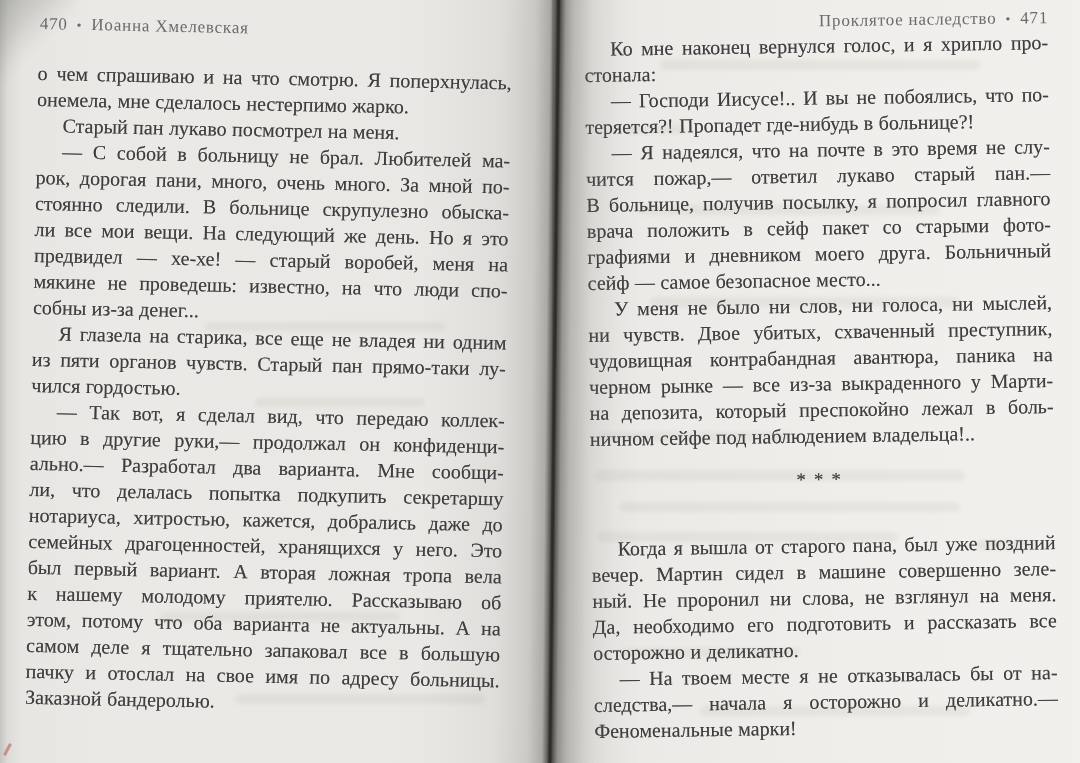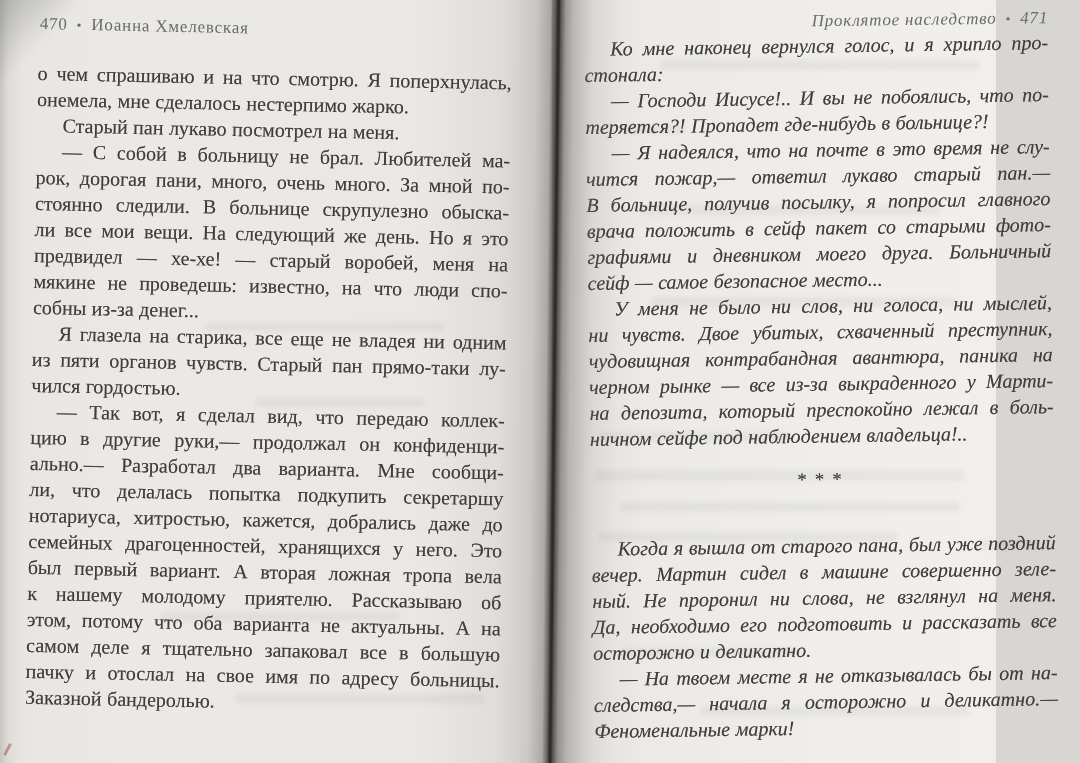--- a/index.html
+++ b/index.html
@@ -11,25 +11,24 @@
     font-family: "Liberation Serif", "DejaVu Serif", serif;
   }
   .page { position:absolute; top:0; height:763px; }
   .page-left {
     left:0; width:558px;
     background: linear-gradient(90deg,
       #c6c5c1 0px, #dddcd8 8px, #e7e6e2 22px, #eae9e5 120px,
       #e9e8e4 420px, #dcdbd7 515px, #cfceca 558px);
   }
   .page-right {
-    left:552px; width:444px;
+    left:552px; width:528px;
     background: linear-gradient(90deg,
       #b3b1ad 0px, #cfcdc9 18px, #e2e1dd 42px, #ebeae6 92px,
       #efeeea 300px, #f1f0ec 528px);
-    font-style: italic;
   }
   .corner-shade {
     position:absolute; left:-20px; top:-20px; width:95px; height:105px;
     background: linear-gradient(135deg, rgba(108,108,106,0.6), rgba(108,108,106,0) 62%);
     filter: blur(5px);
   }
   .gutter {
     position:absolute; left:498px; top:-12px; width:120px; height:788px;
     transform: rotate(0.65deg); z-index:6; pointer-events:none;
     background: linear-gradient(90deg,

